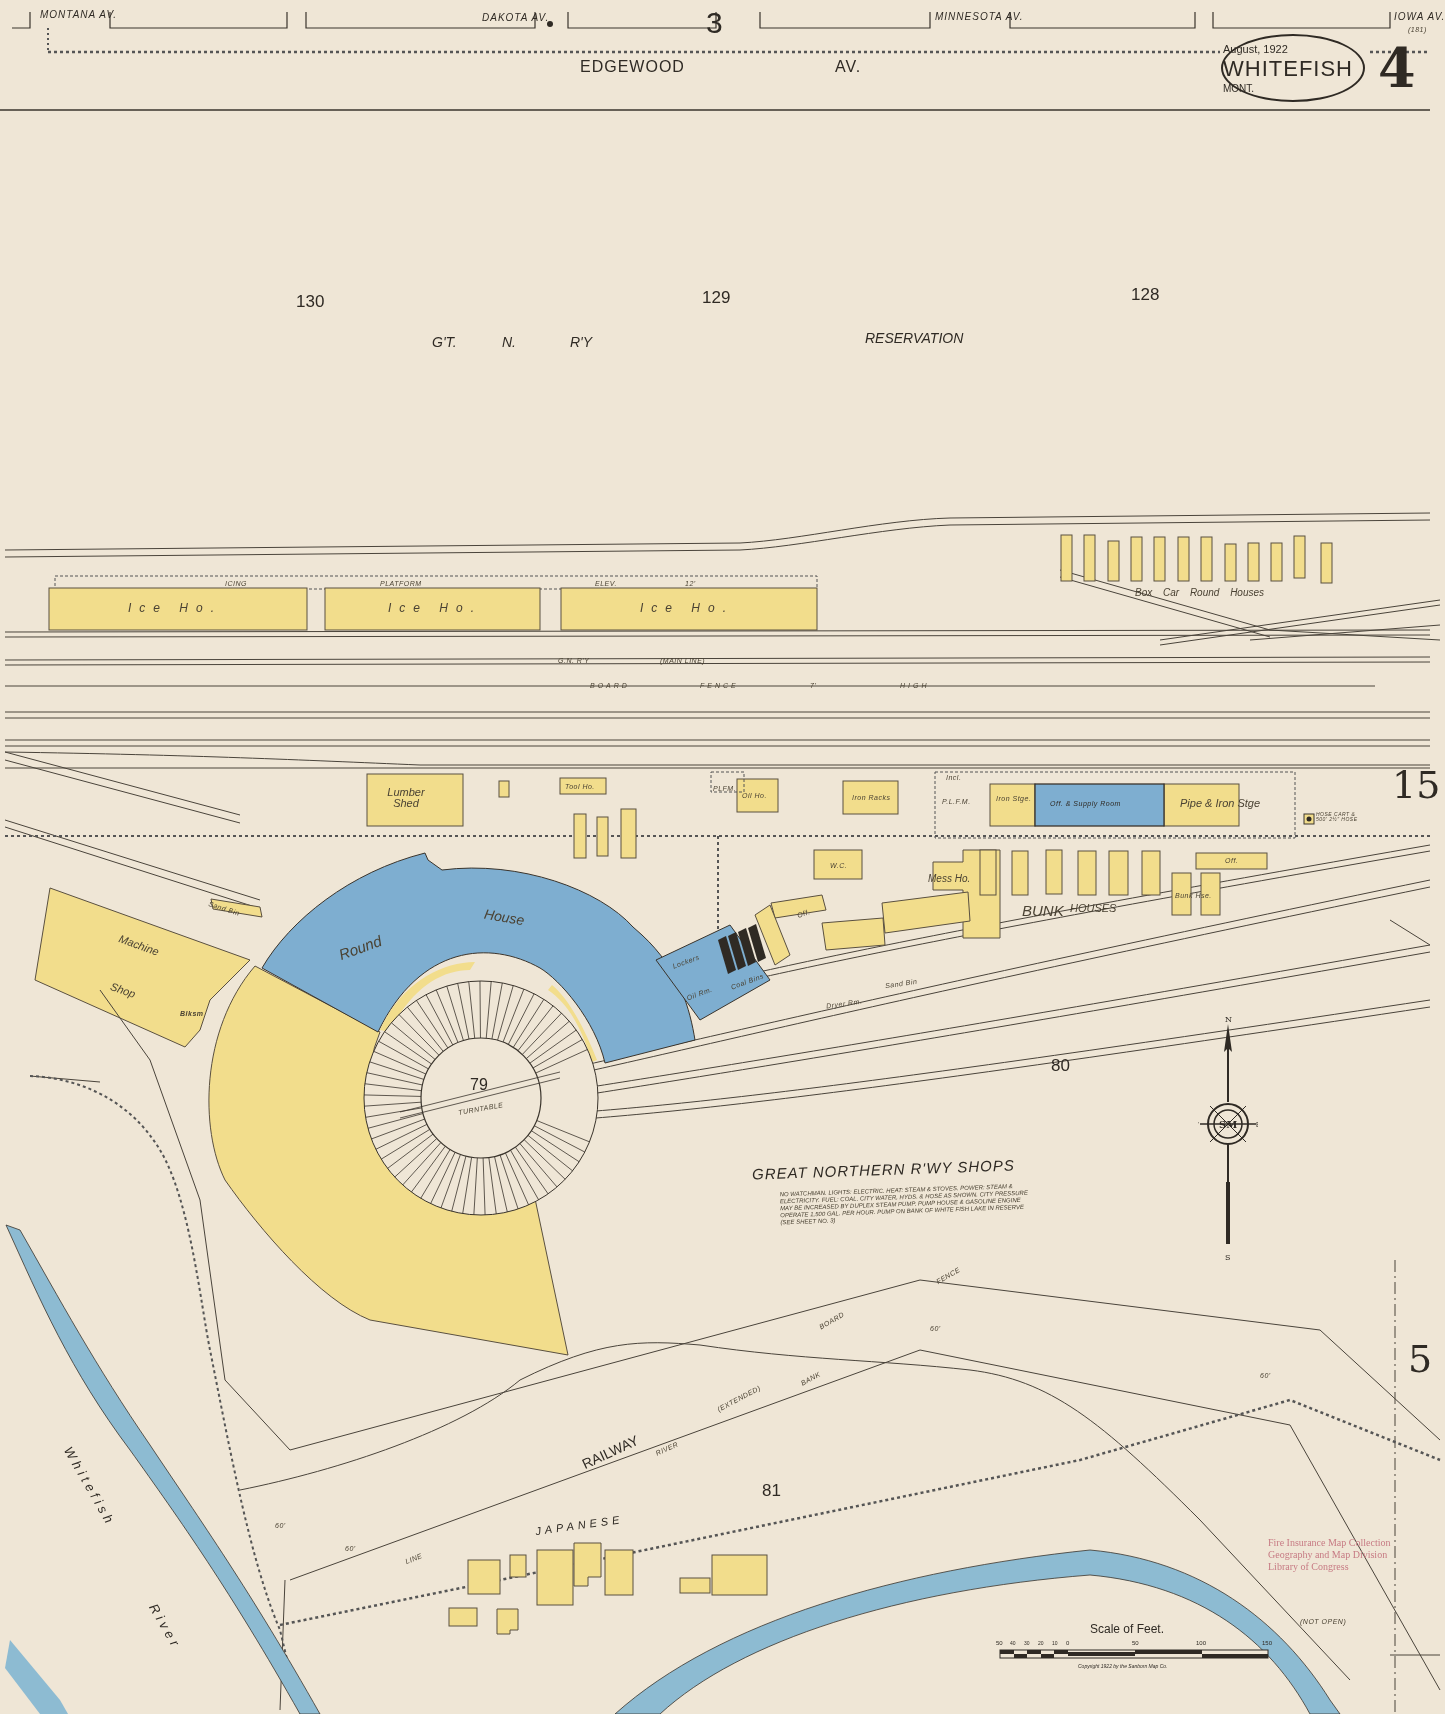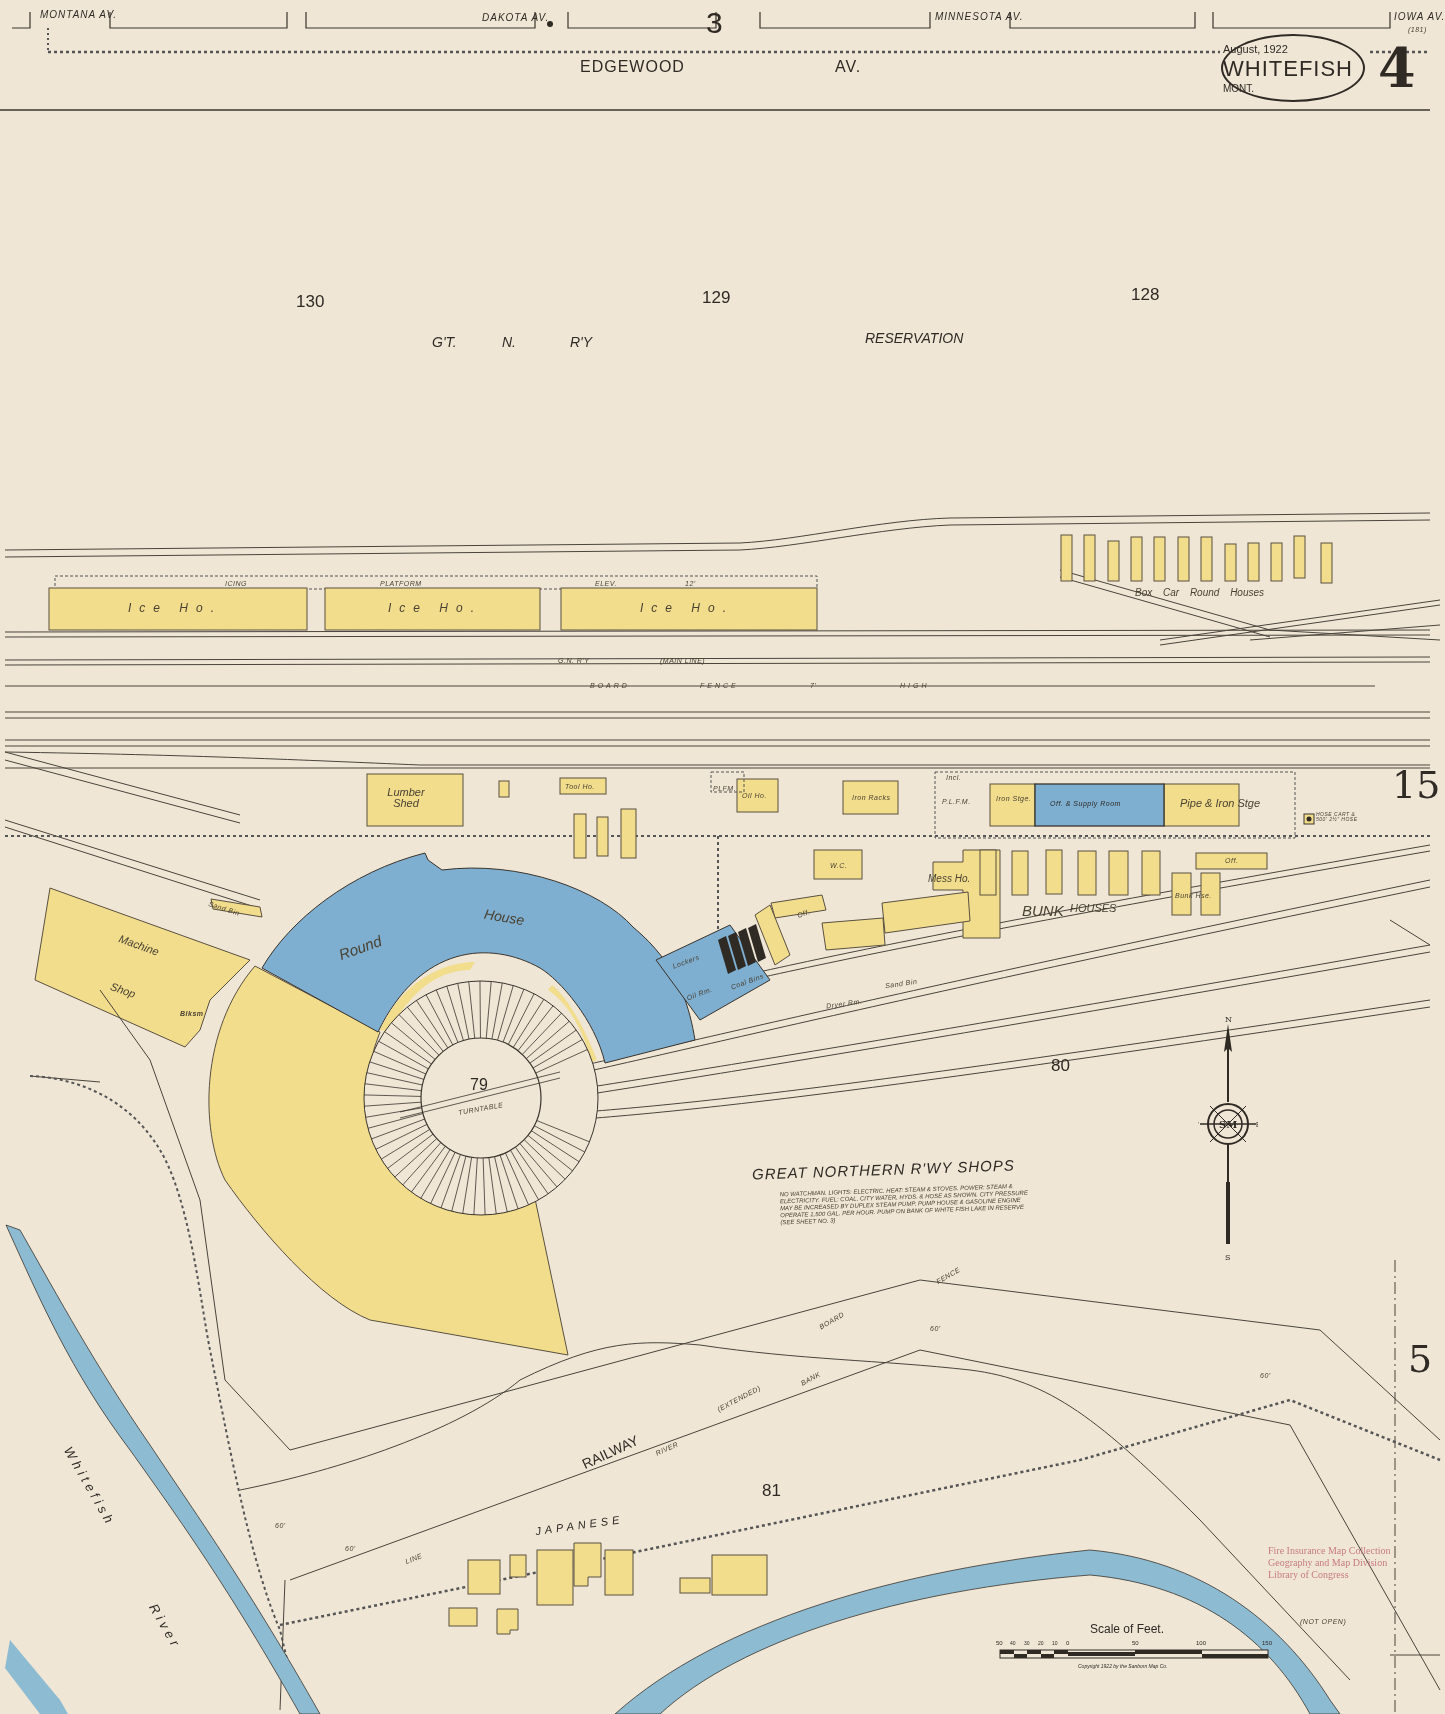--- a/index.html
+++ b/index.html
@@ -14,21 +14,21 @@
   .sheetnum { font-family:"DejaVu Serif", serif; font-size:38px;text-align:center; }
   .bldg { font-size:11px; font-style:italic; color:#4a4233; }
   .tiny { font-size:7px; font-style:italic; color:#4a4233; letter-spacing:0.5px; }
   .title-oval { position:absolute; left:1221px; top:34px; width:140px; height:64px; border:2.5px solid #2f2a24;
                 border-radius:50%; text-align:left; }
   .title-oval .d { font-size:11px; margin-top:7px; }
   .title-oval .c { font-size:22px; letter-spacing:1px; margin-top:1px; }
   .title-oval .s { font-size:10px; margin-top:1px; }
   .page4 { position:absolute; left:1378px; top:36px; font-family:"DejaVu Serif", serif; font-weight:bold; font-size:54px; }
   .notes { position:absolute; left:780px; top:1187px; width:250px; font-size:6px; line-height:7px; font-style:italic; color:#4a4233; transform:rotate(-2deg); }
-  .stamp { position:absolute; left:1268px; top:1537px; font-family:"Liberation Serif", serif; font-size:10px; color:#c77b84; line-height:12px;margin-top:8px; }
+  .stamp { position:absolute; left:1268px; top:1537px; font-family:"Liberation Serif", serif; font-size:10px; color:#c77b84; line-height:12px; }
   .compass { position:absolute; left:1198px; top:1012px; }
 </style>
 </head>
 <body>
 
 <svg class="map" width="1445" height="1714" viewBox="0 0 1445 1714">
 
   <g stroke="#3a342c" stroke-width="1.2" fill="none">
     <path d="M12 28 H30 V12"></path>
     <path d="M110 12 V28 H287 V12"></path>

